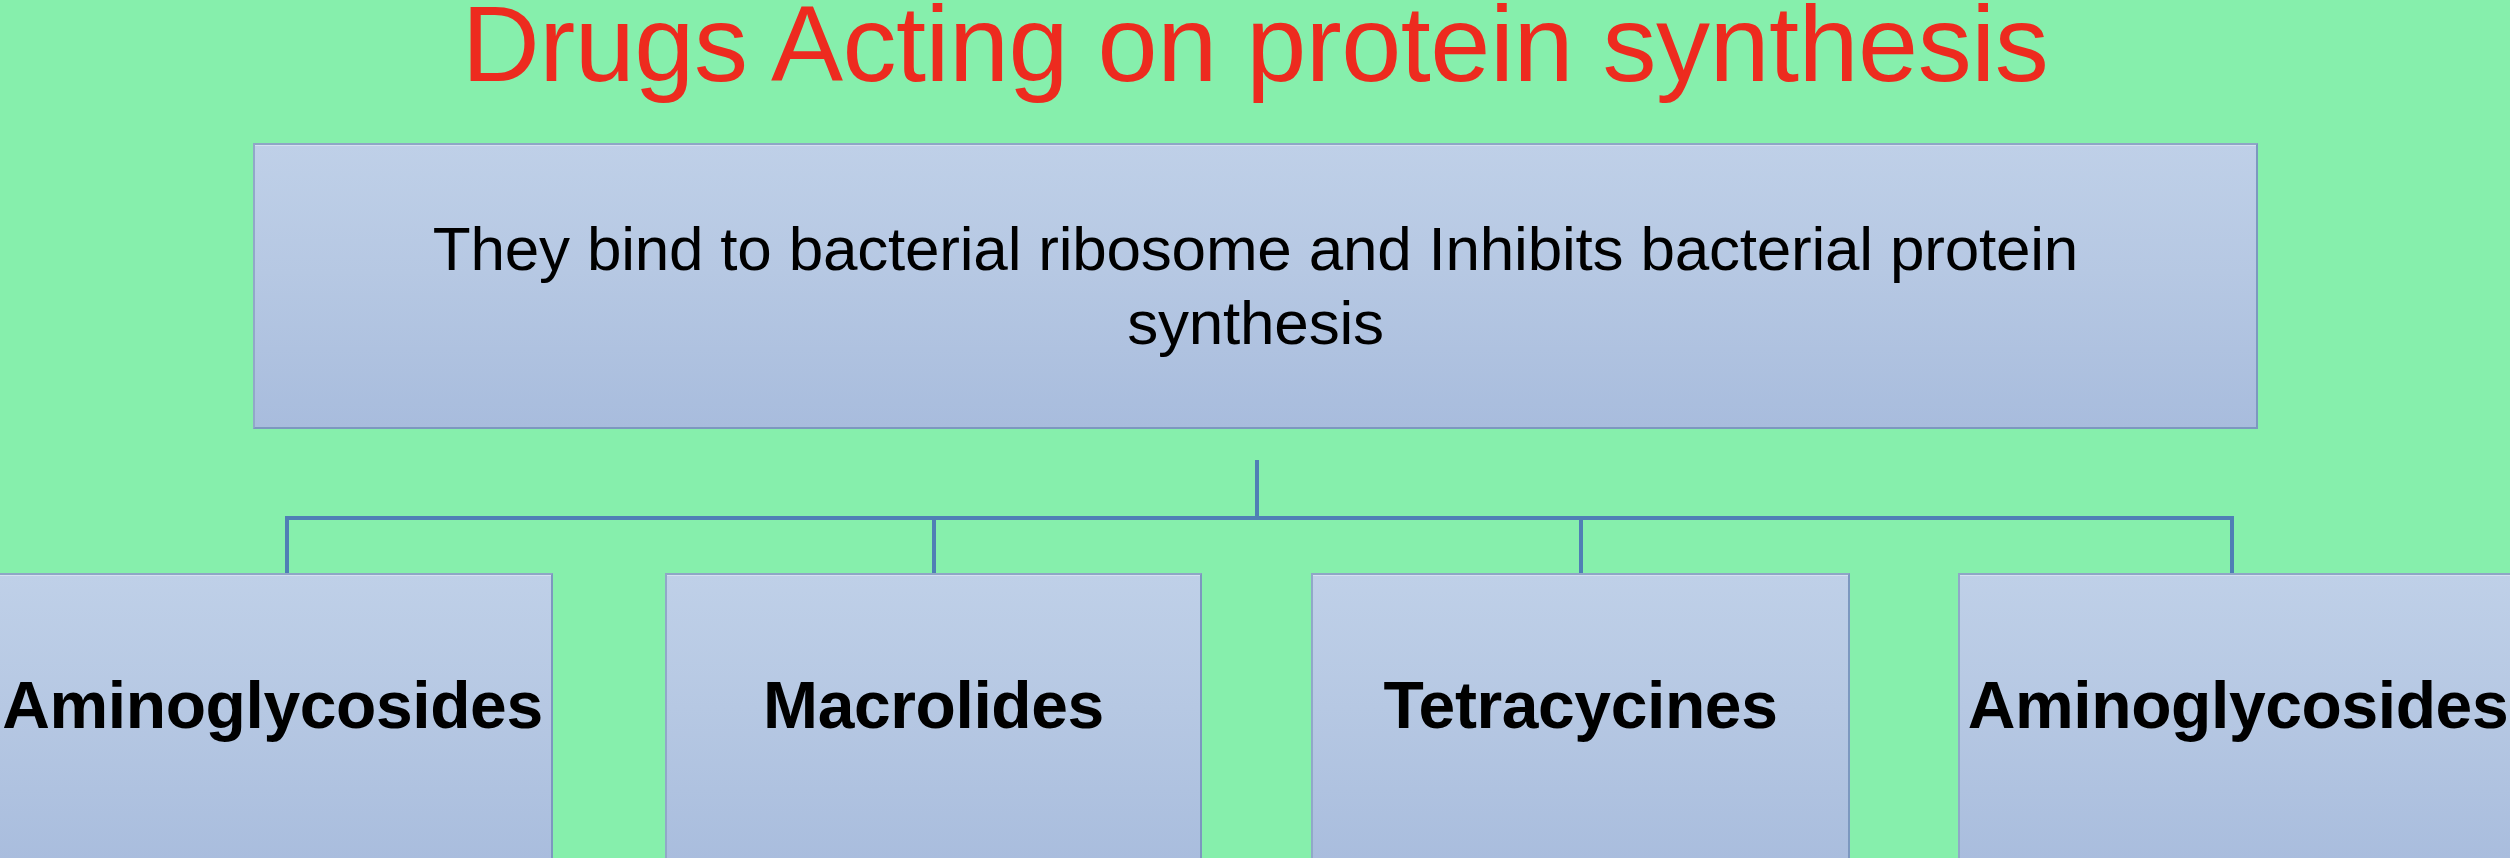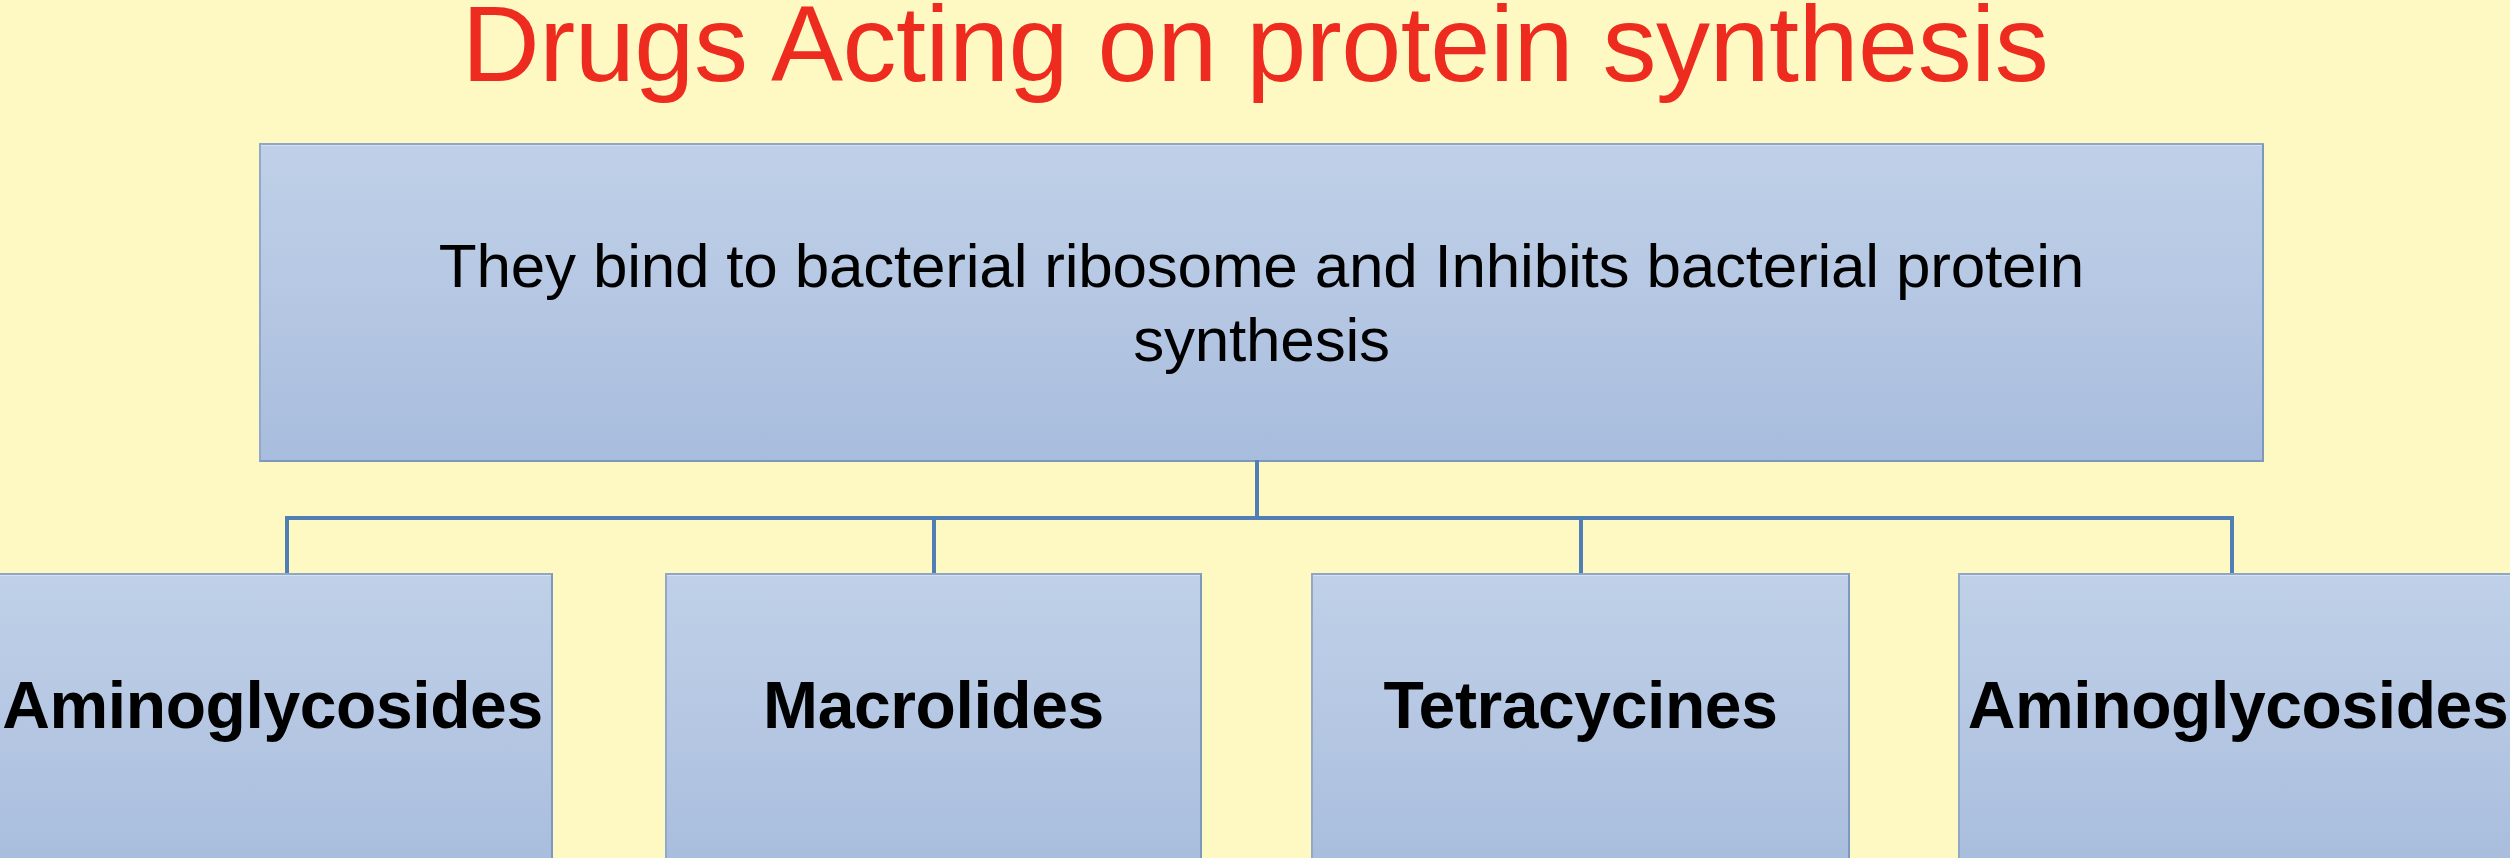--- a/index.html
+++ b/index.html
@@ -10,21 +10,21 @@
   }
   body {
     font-family: "Liberation Sans", sans-serif;
     -webkit-font-smoothing: antialiased;
   }
 
   #slide {
     position: relative;
     width: 2510px;
     height: 858px;
-    background: #fef9c3;
+    background: #86efac;
     overflow: hidden;
   }
 
   
   .slide-title {
     position: absolute;
     left: 0;
     top: -10px;
     width: 2510px;
     text-align: center;
@@ -48,24 +48,24 @@
     display: flex;
     align-items: center;
     justify-content: center;
     text-align: center;
     color: #000000;
     box-shadow: 0 1px 0 rgba(255,255,255,0.35) inset;
   }
 
   
   #root-box {
-    left: 259px;
+    left: 253px;
     top: 143px;
     width: 2005px;
-    height: 319px;
+    height: 286px;
   }
   #root-box .box-text {
     font-size: 62px;
     line-height: 74px;
     font-weight: 400;
     padding: 0 42px;
     letter-spacing: -0.2px;
   }
 
   

